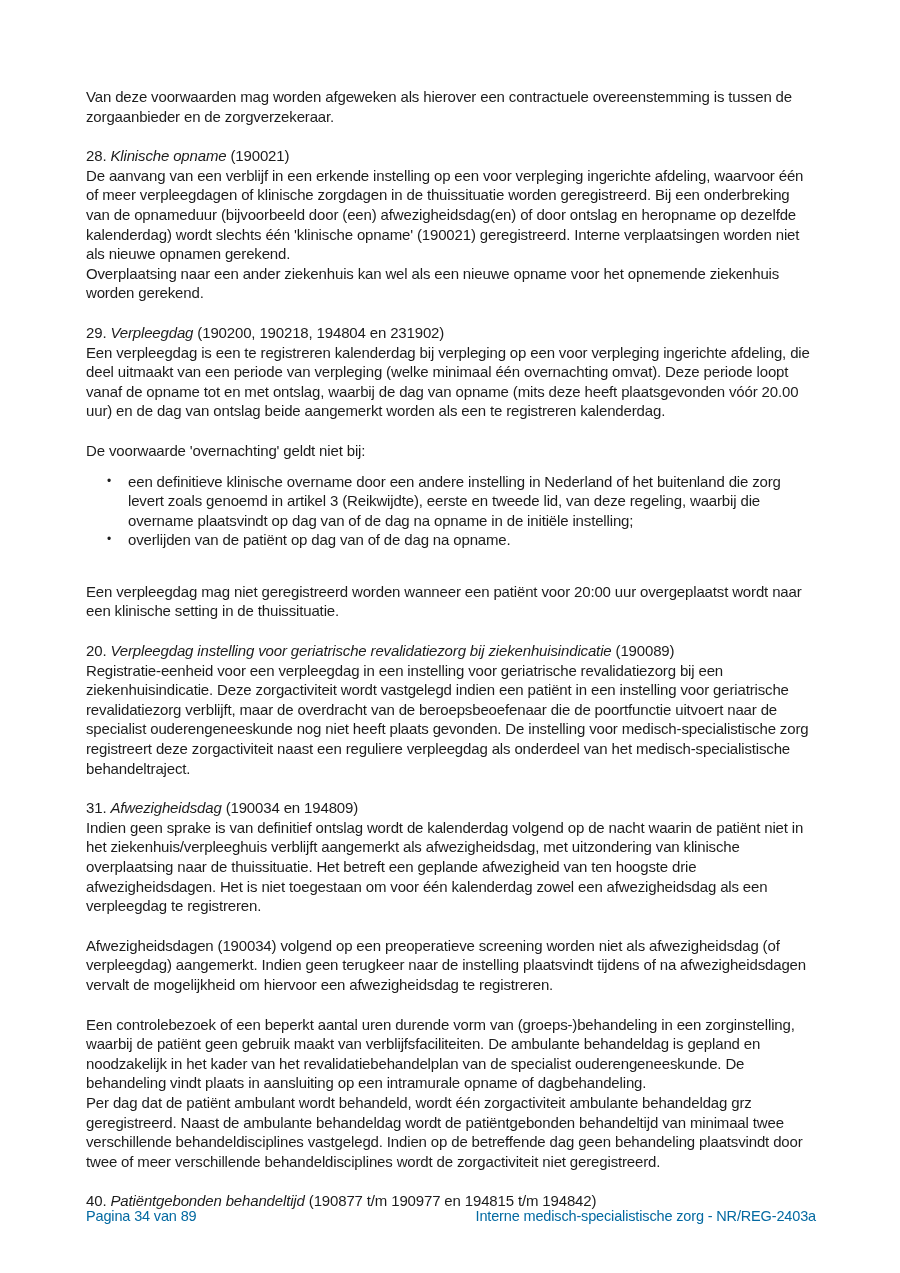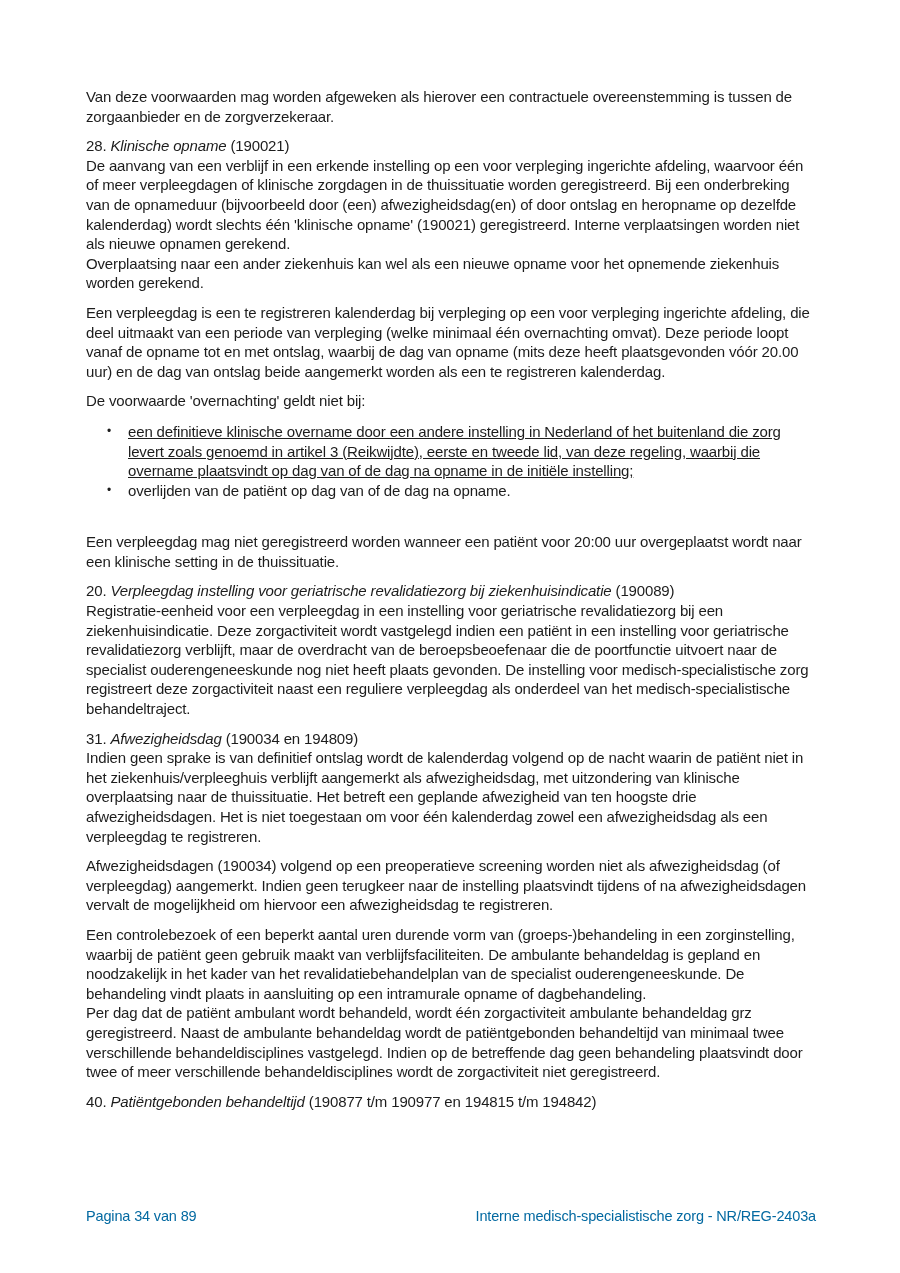--- a/index.html
+++ b/index.html
@@ -17,34 +17,34 @@
     overflow: hidden;
   }
   .content {
     position: absolute;
     left: 86px; top: 87px;
     width: 730px;
     font-size: 15px;
     line-height: 19.6px;
     letter-spacing: -0.15px;
   }
-  .block { margin-top: 10px; }
+  .block { margin-top: 20px; }
   .block:first-child { margin-top: 0; }
   p { margin: 0; }
   .heading em { font-style: italic; }
   ul.bullets {
     list-style: none;
     margin-top: 11px;
   }
   ul.bullets li {
     position: relative;
     padding-left: 42px;
     margin-top: 0;
   }
-  ul.bullets li:first-child { margin-top: 0; text-decoration: underline; }
+  ul.bullets li:first-child { margin-top: 0; }
   ul.bullets li::before {
     content: "\2022";
     position: absolute;
     left: 21px;
     top: 0;
     font-size: 12px;
   }
   .big-gap { margin-top: 32px; }
   .footer {
     position: absolute;
@@ -66,20 +66,21 @@
 
     <p class="block">Van deze voorwaarden mag worden afgeweken als hierover een contractuele overeenstemming is tussen de zorgaanbieder en de zorgverzekeraar.</p>
 
     <div class="block">
       <p class="heading"><span>28.</span> <em>Klinische opname</em> <span>(190021)</span></p>
       <p>De aanvang van een verblijf in een erkende instelling op een voor verpleging ingerichte afdeling, waarvoor één of meer verpleegdagen of klinische zorgdagen in de thuissituatie worden geregistreerd. Bij een onderbreking van de opnameduur (bijvoorbeeld door (een) afwezigheidsdag(en) of door ontslag en heropname op dezelfde kalenderdag) wordt slechts één 'klinische opname' (190021) geregistreerd. Interne verplaatsingen worden niet als nieuwe opnamen gerekend.</p>
       <p>Overplaatsing naar een ander ziekenhuis kan wel als een nieuwe opname voor het opnemende ziekenhuis worden gerekend.</p>
     </div>
 
     <div class="block">
+      <p class="heading"><span>29.</span> <em>Verpleegdag</em> <span>(190200, 190218, 194804 en 231902)</span></p>
       <p>Een verpleegdag is een te registreren kalenderdag bij verpleging op een voor verpleging ingerichte afdeling, die deel uitmaakt van een periode van verpleging (welke minimaal één overnachting omvat). Deze periode loopt vanaf de opname tot en met ontslag, waarbij de dag van opname (mits deze heeft plaatsgevonden vóór 20.00 uur) en de dag van ontslag beide aangemerkt worden als een te registreren kalenderdag.</p>
     </div>
 
     <p class="block">De voorwaarde 'overnachting' geldt niet bij:</p>
 
     <ul class="bullets">
       <li>een definitieve klinische overname door een andere instelling in Nederland of het buitenland die zorg levert zoals genoemd in artikel 3 (Reikwijdte), eerste en tweede lid, van deze regeling, waarbij die overname plaatsvindt op dag van of de dag na opname in de initiële instelling;</li>
       <li>overlijden van de patiënt op dag van of de dag na opname.</li>
     </ul>
 

